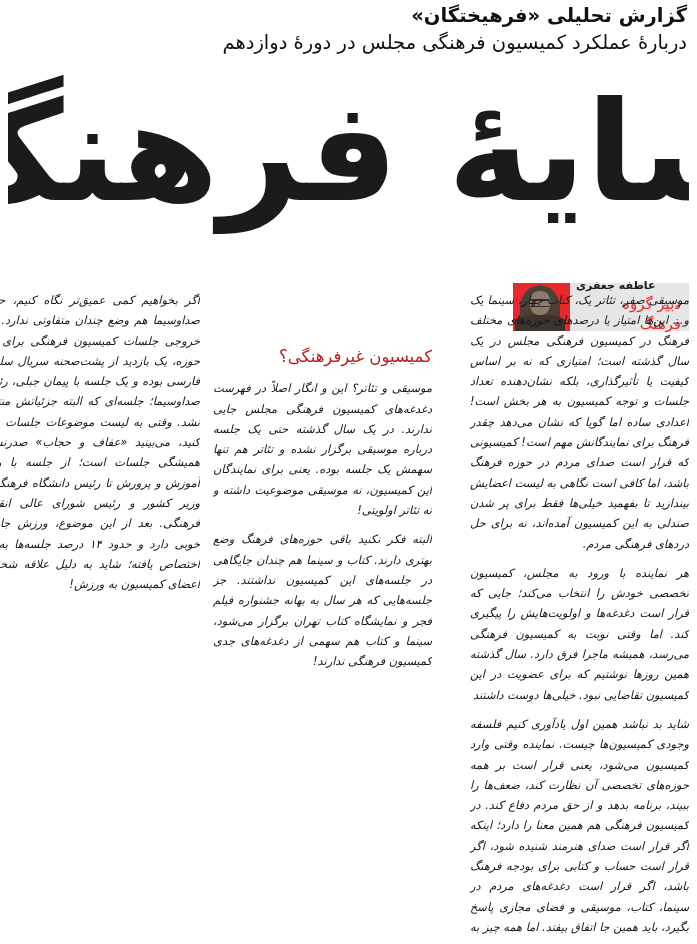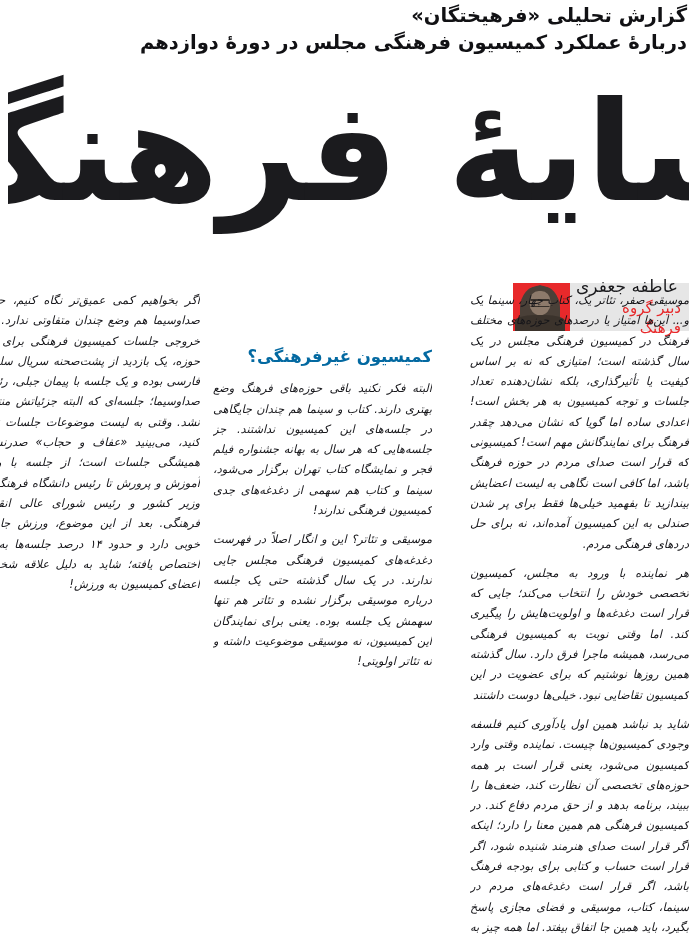--- a/index.html
+++ b/index.html
@@ -31,21 +31,21 @@
   .kicker {
     font-size: 19.5px;
     font-weight: 700;
     letter-spacing: -0.2px;
     line-height: 1.25;
     color: #111114;
     white-space: nowrap;
   }
   .subtitle {
     font-size: 19.5px;
-    font-weight: 700;
+    font-weight: 400;
     line-height: 1.3;
     color: #111114;
     margin-top: 2px;
     white-space: nowrap;
   }
 
   
   .headline-wrap {
     margin-top: 10px;
     text-align: center;
@@ -132,22 +132,22 @@
     border-right: 0;
     border-left: 3px solid #e8292b;
     display: flex;
     flex-direction: column;
     align-items: flex-end;
     justify-content: center;
     padding: 0 8px 0 6px;
     box-sizing: border-box;
   }
   .byline-name {
-    font-size: 17px;
-    font-weight: 400;
+    font-size: 11px;
+    font-weight: 700;
     color: #1a1a1d;
     line-height: 1.35;
   }
   .byline-role {
     font-size: 15px;
     font-weight: 400;
     color: #e8292b;
     line-height: 1.35;
   }
 
@@ -180,23 +180,23 @@
   .col p {
     margin: 0 0 9px 0;
     font-style: italic;
   }
   .col p.tight { margin-bottom: 7px; }
 
   .lead-spacer {
     height: 48px;
   }
   .section-head {
-    color: #0369a1;
+    color: #b91c1c;
     font-size: 16.5px;
-    font-weight: 700;
+    font-weight: 400;
     line-height: 1.35;
     margin: 8px 0 10px 0;
     text-align: right;
   }
 </style>
 </head>
 <body>
 
 <div class="page">
 
@@ -226,22 +226,22 @@
 
     <div class="col col-right">
       <p>موسیقی صفر، تئاتر یک، کتاب چهار، سینما یک و... این‌ها امتیاز یا درصدهای حوزه‌های مختلف فرهنگ در کمیسیون فرهنگی مجلس در یک سال گذشته است؛ امتیازی که نه بر اساس کیفیت یا تأثیرگذاری، بلکه نشان‌دهنده تعداد جلسات و توجه کمیسیون به هر بخش است! اعدادی ساده اما گویا که نشان می‌دهد چقدر فرهنگ برای نمایندگانش مهم است! کمیسیونی که قرار است صدای مردم در حوزه فرهنگ باشد، اما کافی است نگاهی به لیست اعضایش بیندازید تا بفهمید خیلی‌ها فقط برای پر شدن صندلی به این کمیسیون آمده‌اند، نه برای حل دردهای فرهنگی مردم.</p>
       <p>هر نماینده با ورود به مجلس، کمیسیون تخصصی خودش را انتخاب می‌کند؛ جایی که قرار است دغدغه‌ها و اولویت‌هایش را پیگیری کند. اما وقتی نوبت به کمیسیون فرهنگی می‌رسد، همیشه ماجرا فرق دارد. سال گذشته همین روزها نوشتیم که برای عضویت در این کمیسیون تقاضایی نبود. خیلی‌ها دوست داشتند</p>
       <p>شاید بد نباشد همین اول یادآوری کنیم فلسفه وجودی کمیسیون‌ها چیست. نماینده وقتی وارد کمیسیون می‌شود، یعنی قرار است بر همه حوزه‌های تخصصی آن نظارت کند، ضعف‌ها را ببیند، برنامه بدهد و از حق مردم دفاع کند. در کمیسیون فرهنگی هم همین معنا را دارد؛ اینکه اگر قرار است صدای هنرمند شنیده شود، اگر قرار است حساب و کتابی برای بودجه فرهنگ باشد، اگر قرار است دغدغه‌های مردم در سینما، کتاب، موسیقی و فضای مجازی پاسخ بگیرد، باید همین جا اتفاق بیفتد. اما همه چیز به همین سادگی نیست. اعدادی که در شروع گزارش گفته شد، کارنامه کمیسیونی</p>
     </div>
 
     <div class="col col-mid">
       <div class="lead-spacer"></div>
       <div class="section-head">کمیسیون غیرفرهنگی؟</div>
+      <p>موسیقی و تئاتر؟ این و انگار اصلاً در فهرست دغدغه‌های کمیسیون فرهنگی مجلس جایی ندارند. در یک سال گذشته حتی یک جلسه درباره موسیقی برگزار نشده و تئاتر هم تنها سهمش یک جلسه بوده. یعنی برای نمایندگان این کمیسیون، نه موسیقی موضوعیت داشته و نه تئاتر اولویتی!</p>
       <p>البته فکر نکنید باقی حوزه‌های فرهنگ وضع بهتری دارند. کتاب و سینما هم چندان جایگاهی در جلسه‌های این کمیسیون نداشتند. جز جلسه‌هایی که هر سال به بهانه جشنواره فیلم فجر و نمایشگاه کتاب تهران برگزار می‌شود، سینما و کتاب هم سهمی از دغدغه‌های جدی کمیسیون فرهنگی ندارند!</p>
-      <p>موسیقی و تئاتر؟ این و انگار اصلاً در فهرست دغدغه‌های کمیسیون فرهنگی مجلس جایی ندارند. در یک سال گذشته حتی یک جلسه درباره موسیقی برگزار نشده و تئاتر هم تنها سهمش یک جلسه بوده. یعنی برای نمایندگان این کمیسیون، نه موسیقی موضوعیت داشته و نه تئاتر اولویتی!</p>
 
     </div>
 
     <div class="col col-left">
         <p>اگر بخواهیم کمی عمیق‌تر نگاه کنیم، حوزه صداوسیما هم وضع چندان متفاوتی ندارد. تنها خروجی جلسات کمیسیون فرهنگی برای این حوزه، یک بازدید از پشت‌صحنه سریال سلمان فارسی بوده و یک جلسه با پیمان جبلی، رئیس صداوسیما؛ جلسه‌ای که البته جزئیاتش منتشر نشد. وقتی به لیست موضوعات جلسات نگاه کنید، می‌بینید «عفاف و حجاب» صدرنشین همیشگی جلسات است؛ از جلسه با وزیر آموزش و پرورش تا رئیس دانشگاه فرهنگیان، وزیر کشور و رئیس شورای عالی انقلاب فرهنگی. بعد از این موضوع، ورزش جایگاه خوبی دارد و حدود ۱۴ درصد جلسه‌ها به آن اختصاص یافته؛ شاید به دلیل علاقه شخصی اعضای کمیسیون به ورزش!</p>
       </div>
 
   </div>
 
 </div>

